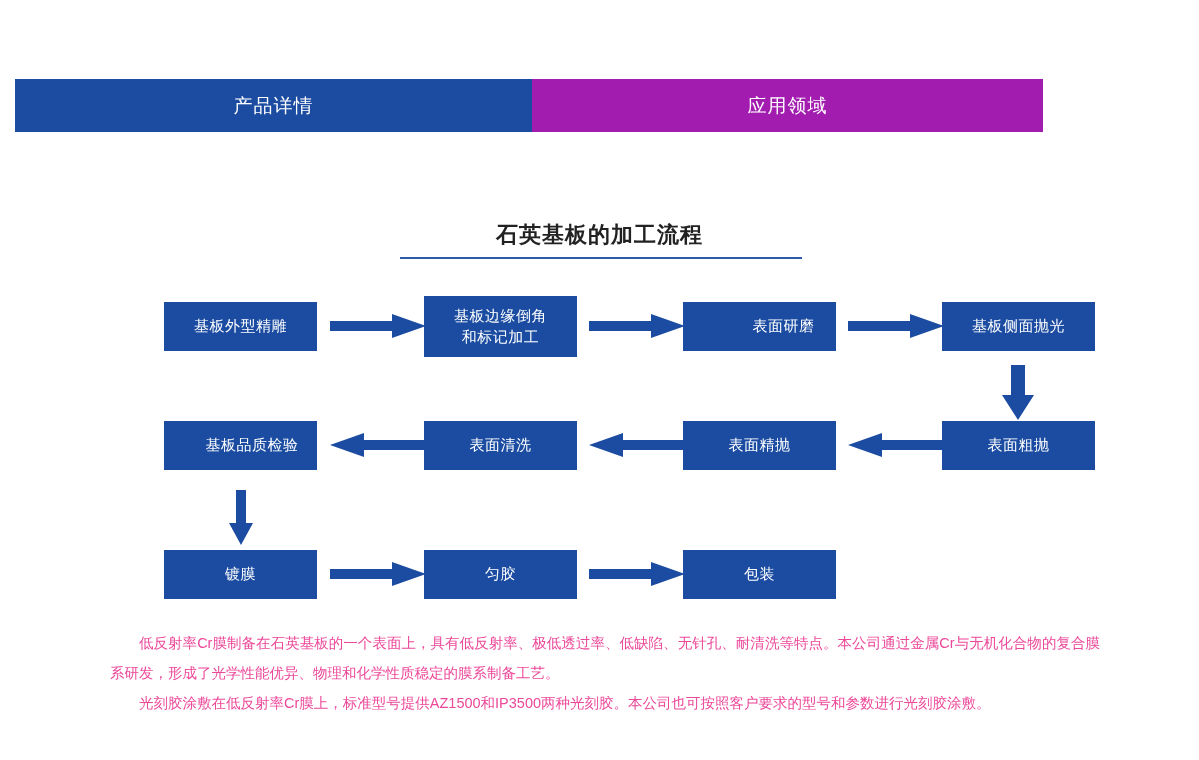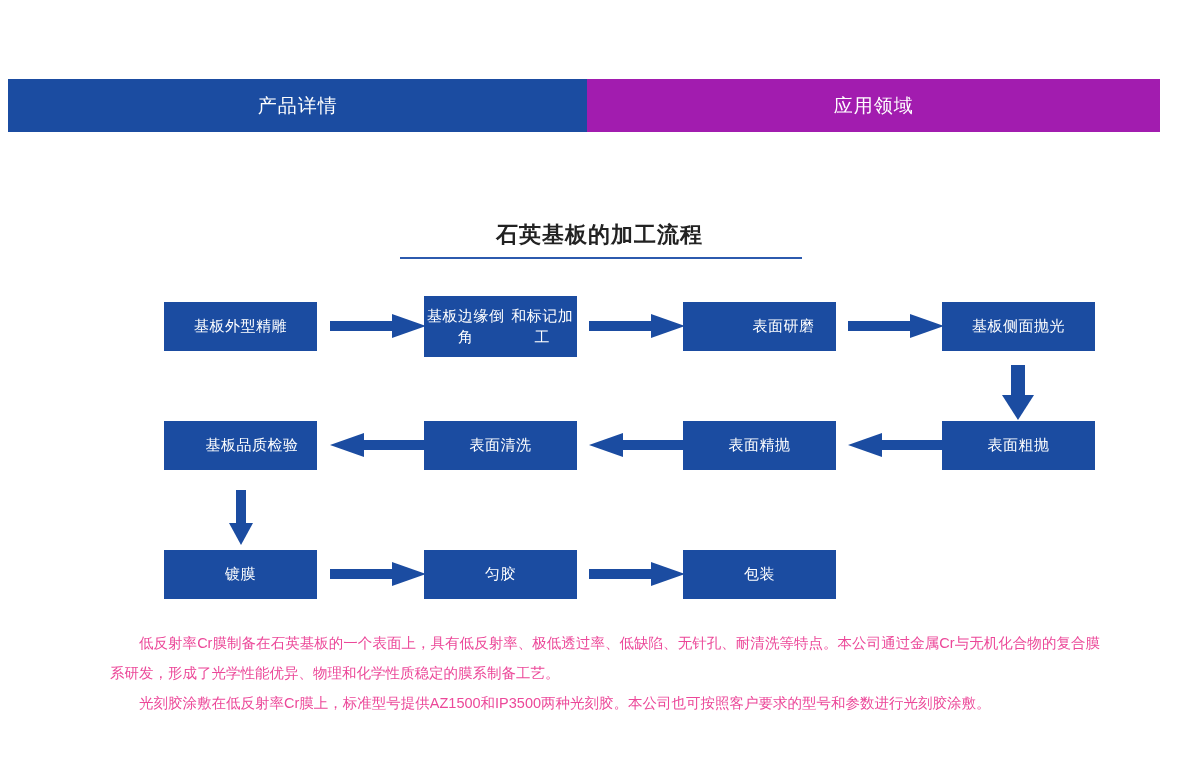--- a/index.html
+++ b/index.html
@@ -11,23 +11,23 @@
     height: 760px;
     background: #ffffff;
     font-family: "Liberation Sans", "DejaVu Sans", sans-serif;
     overflow: hidden;
     position: relative;
   }
 
   
   .tabbar {
     position: absolute;
-    left: 8px;
+    left: 15px;
     top: 79px;
-    width: 1152px;
+    width: 1028px;
     height: 53px;
     display: flex;
   }
   .tab {
     height: 53px;
     display: flex;
     align-items: center;
     justify-content: center;
     color: #ffffff;
     font-size: 19px;
@@ -133,21 +133,21 @@
     <span>基板外型精雕</span>
   </div>
 
   <div class="arrow-h" style="left:312px; top:313px; width:96px; height:26px;">
     <svg width="96" height="26" viewBox="0 0 96 26">
       <rect x="0" y="8" width="70" height="10" fill="#1B4CA1"></rect>
       <polygon points="62,1 96,13 62,25" fill="#1B4CA1"></polygon>
     </svg>
   </div>
 
-  <div class="node" style="left:406px; top:296px; width:153px; height:61px; flex-direction:row;">
+  <div class="node" style="left:406px; top:296px; width:153px; height:61px; flex-direction:column;">
     <span>基板边缘倒角</span>
     <span>和标记加工</span>
   </div>
 
   <div class="arrow-h" style="left:571px; top:313px; width:96px; height:26px;">
     <svg width="96" height="26" viewBox="0 0 96 26">
       <rect x="0" y="8" width="70" height="10" fill="#1B4CA1"></rect>
       <polygon points="62,1 96,13 62,25" fill="#1B4CA1"></polygon>
     </svg>
   </div>

